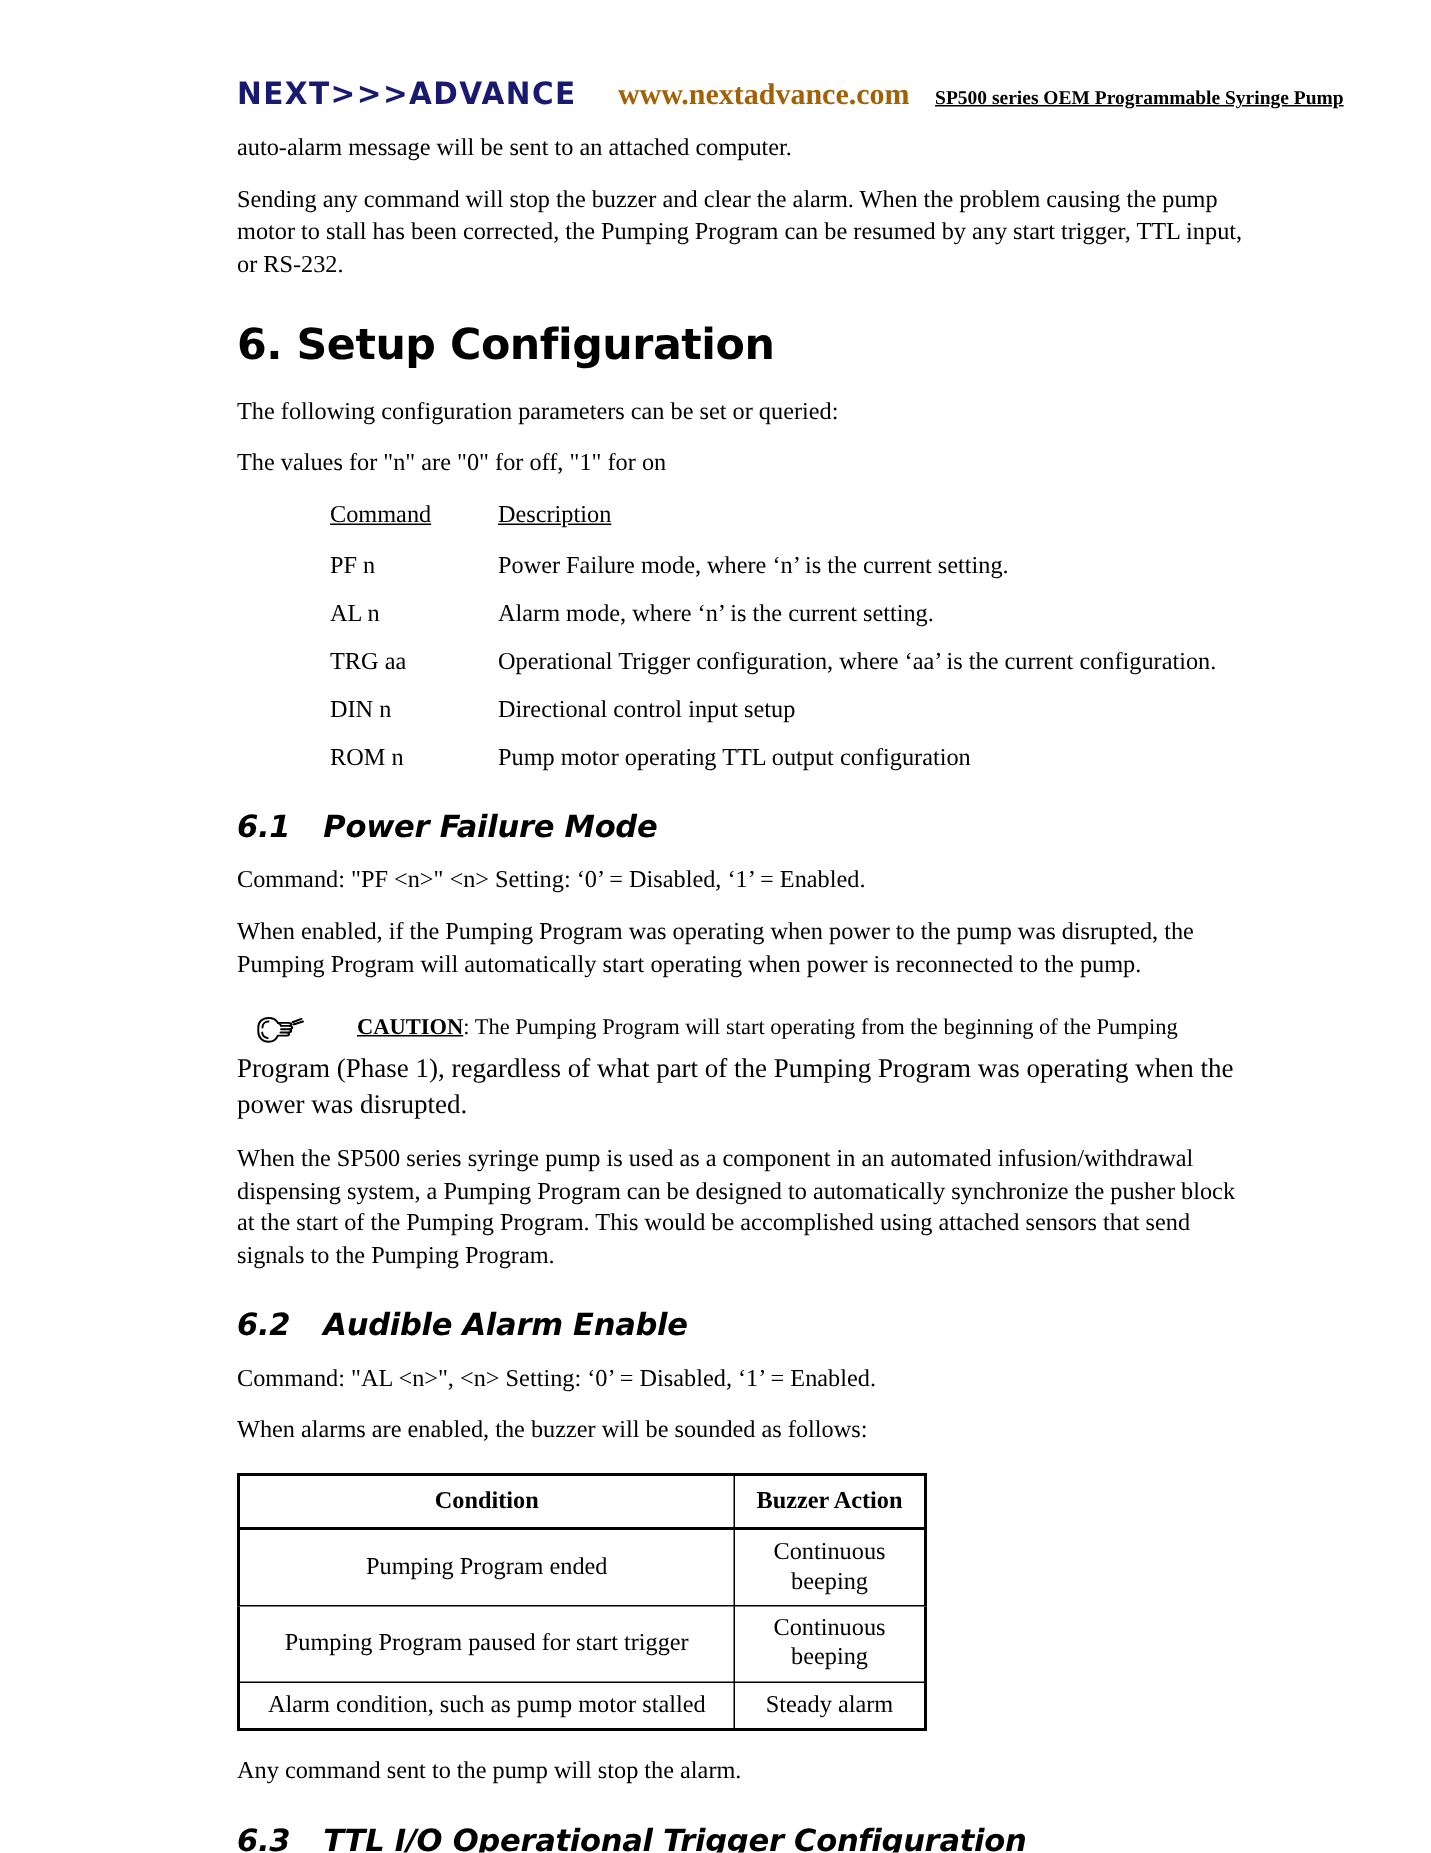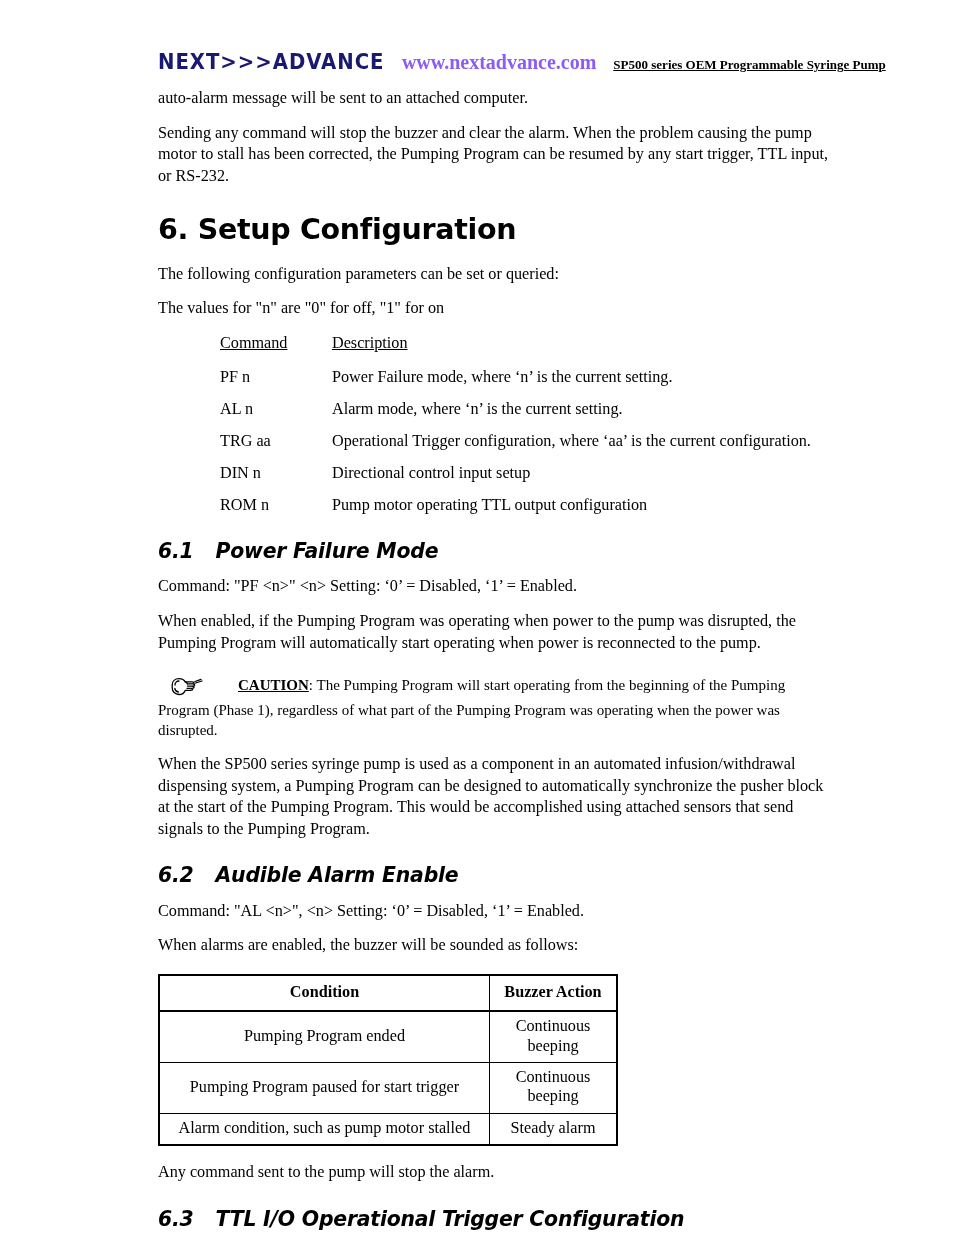--- a/index.html
+++ b/index.html
@@ -41,22 +41,22 @@
     letter-spacing: 1.0px;
     color: #191970;
     white-space: pre;
     transform: scaleX(0.96);
     transform-origin: left center;
   }
   .brand-url {
     font-family: "Liberation Serif", serif;
     font-weight: 700;
     font-size: 20px;
-    color: #8b5cf6;
-    margin-left: 8px;
+    color: #a16207;
+    margin-left: 18px;
     white-space: pre;
   }
   .header-tagline {
     font-family: "Liberation Serif", serif;
     font-weight: 700;
     font-size: 13px;
     color: #000000;
     text-decoration: underline;
     margin-left: 17px;
     white-space: pre;
@@ -137,21 +137,21 @@
     line-height: 1.33;
     margin: 0;
     padding-left: 0;
   }
   .caution-lead {
     font-weight: 700;
     text-decoration: underline;
     margin-left: 30px;
   }
   .caution-rest {
-    font-size: 15px;
+    font-size: 18px;
     line-height: 1.33;
     margin: 3px 0 0 0;
   }
 
   
   table.buzzer {
     border-collapse: collapse;
     width: 460px;
     margin: 17px 0 16px 0;
     font-size: 16.2px;

